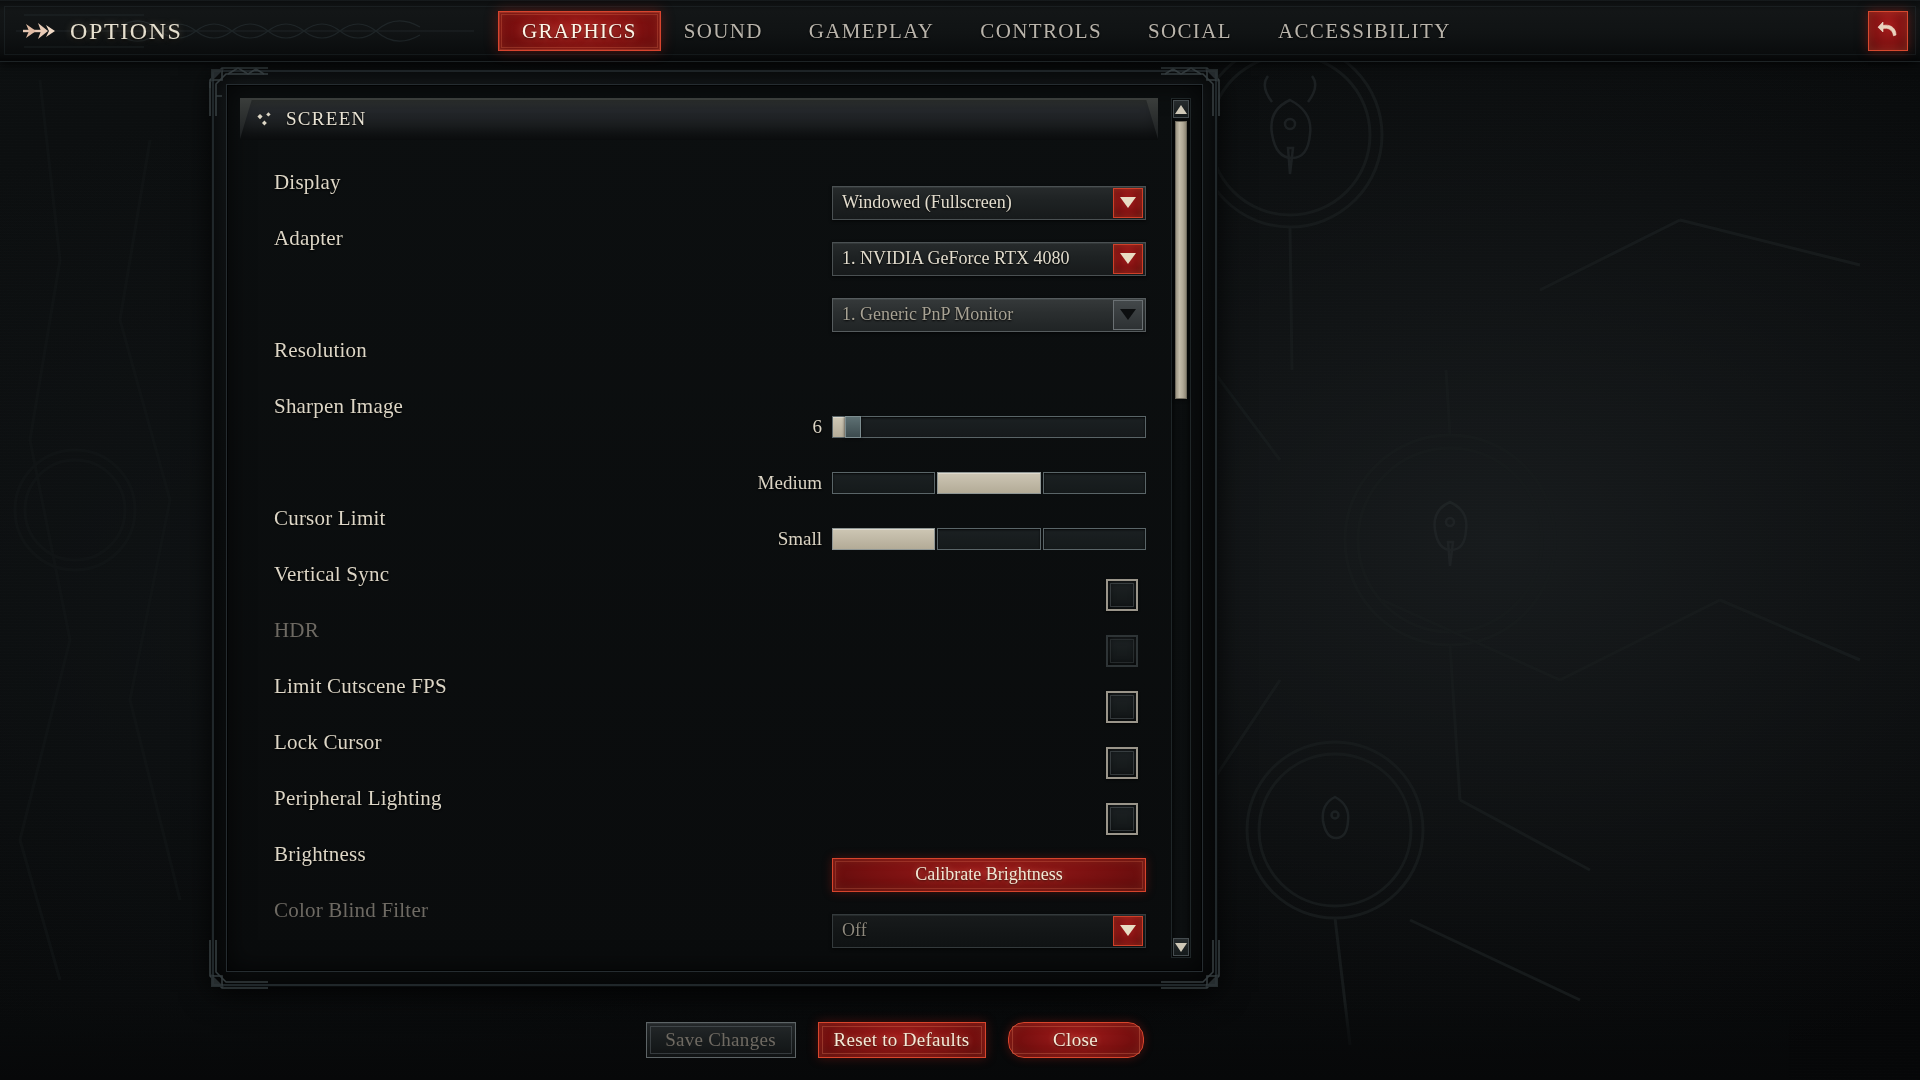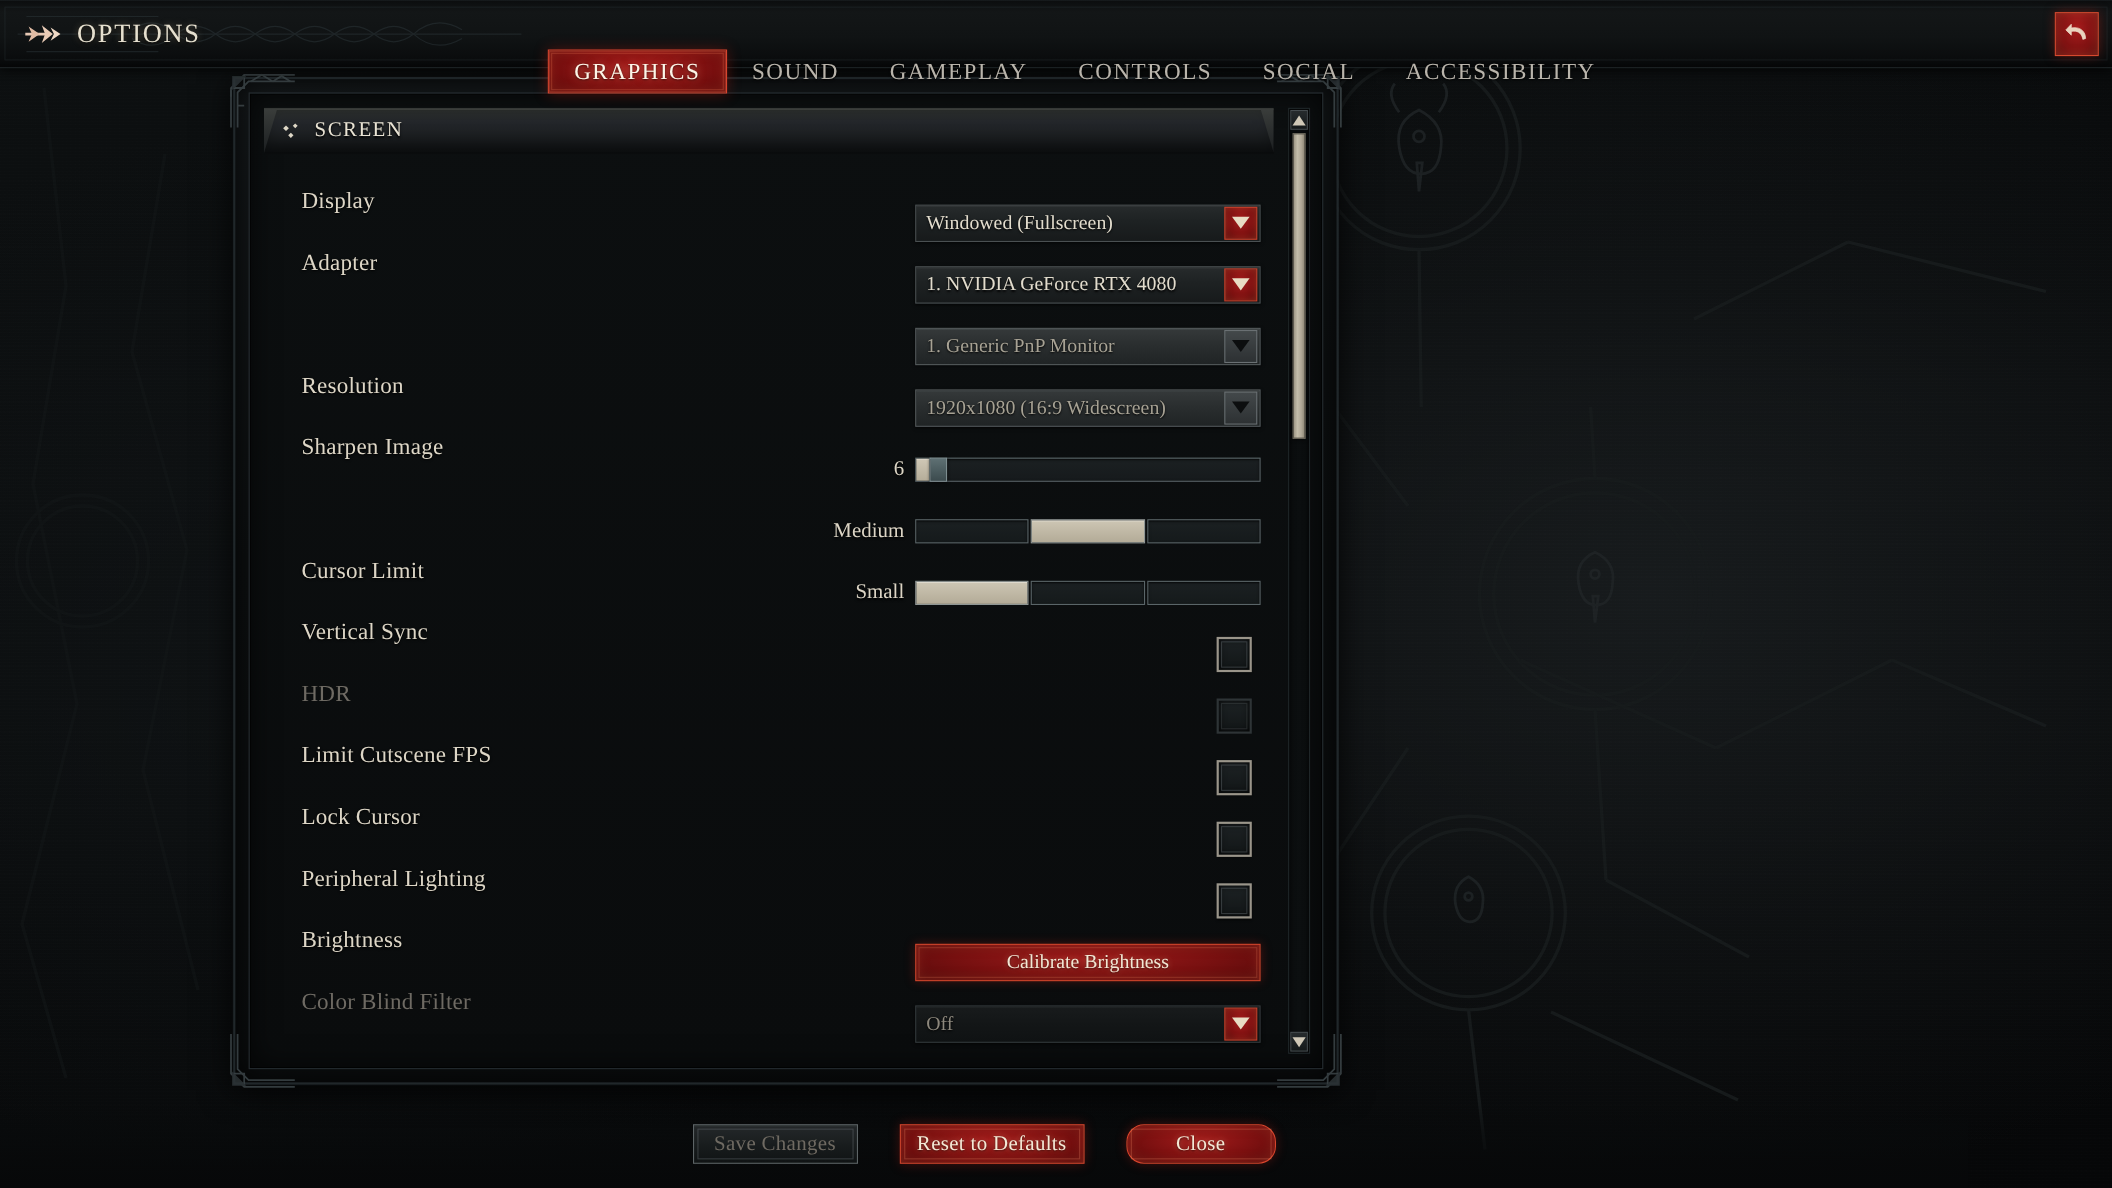--- a/index.html
+++ b/index.html
@@ -91,21 +91,20 @@
   }
 
   
   #tabs {
     position: absolute;
     left: 498px; top: 0;
     height: 62px;
     display: flex;
     align-items: center;
     gap: 0;
-    margin-top: 34px;
   }
   .tab {
     position: relative;
     height: 40px;
     padding: 0 23px;
     display: flex;
     align-items: center;
     justify-content: center;
     font-size: 21px;
     letter-spacing: 1.35px;
@@ -446,21 +445,21 @@
 
   
   #footer {
     position: absolute;
     left: 0; bottom: 0;
     width: 1789px; height: 80px;
     z-index: 6;
     display: flex;
     align-items: center;
     justify-content: center;
-    gap: 38px;
+    gap: 22px;
     background: linear-gradient(180deg, rgba(8,10,11,0) 0%, rgba(8,10,11,.65) 40%, #070809 100%);
     font-family: Liberation Serif, serif;
   }
   .foot-btn {
     position: relative;
     width: 150px; height: 36px;
     display: flex; align-items: center; justify-content: center;
     font-size: 19px;
     letter-spacing: .3px;
     cursor: pointer;
@@ -664,28 +663,20 @@
               <span class="dd-value">1. Generic PnP Monitor</span>
               <span class="dd-arrow">
                   <i class="tri"></i>
                 </span>
             </div>
           </div>
         </div>
 
         <div class="row">
           <div class="row-label">Resolution</div>
-          <div class="row-control">
-            <div class="dropdown disabled">
-              <span class="dd-value">1920x1080 (16:9 Widescreen)</span>
-              <span class="dd-arrow">
-                  <i class="tri"></i>
-                </span>
-            </div>
-          </div>
         </div>
 
         <div class="row">
           <div class="row-label">Sharpen Image</div>
           <div class="row-control">
             <div class="slider-wrap">
               <span class="slider-value">6</span>
               <div class="slider">
                 <div class="fill" style="width:4%"></div>
                 <div class="knob" style="left:4%"></div>

